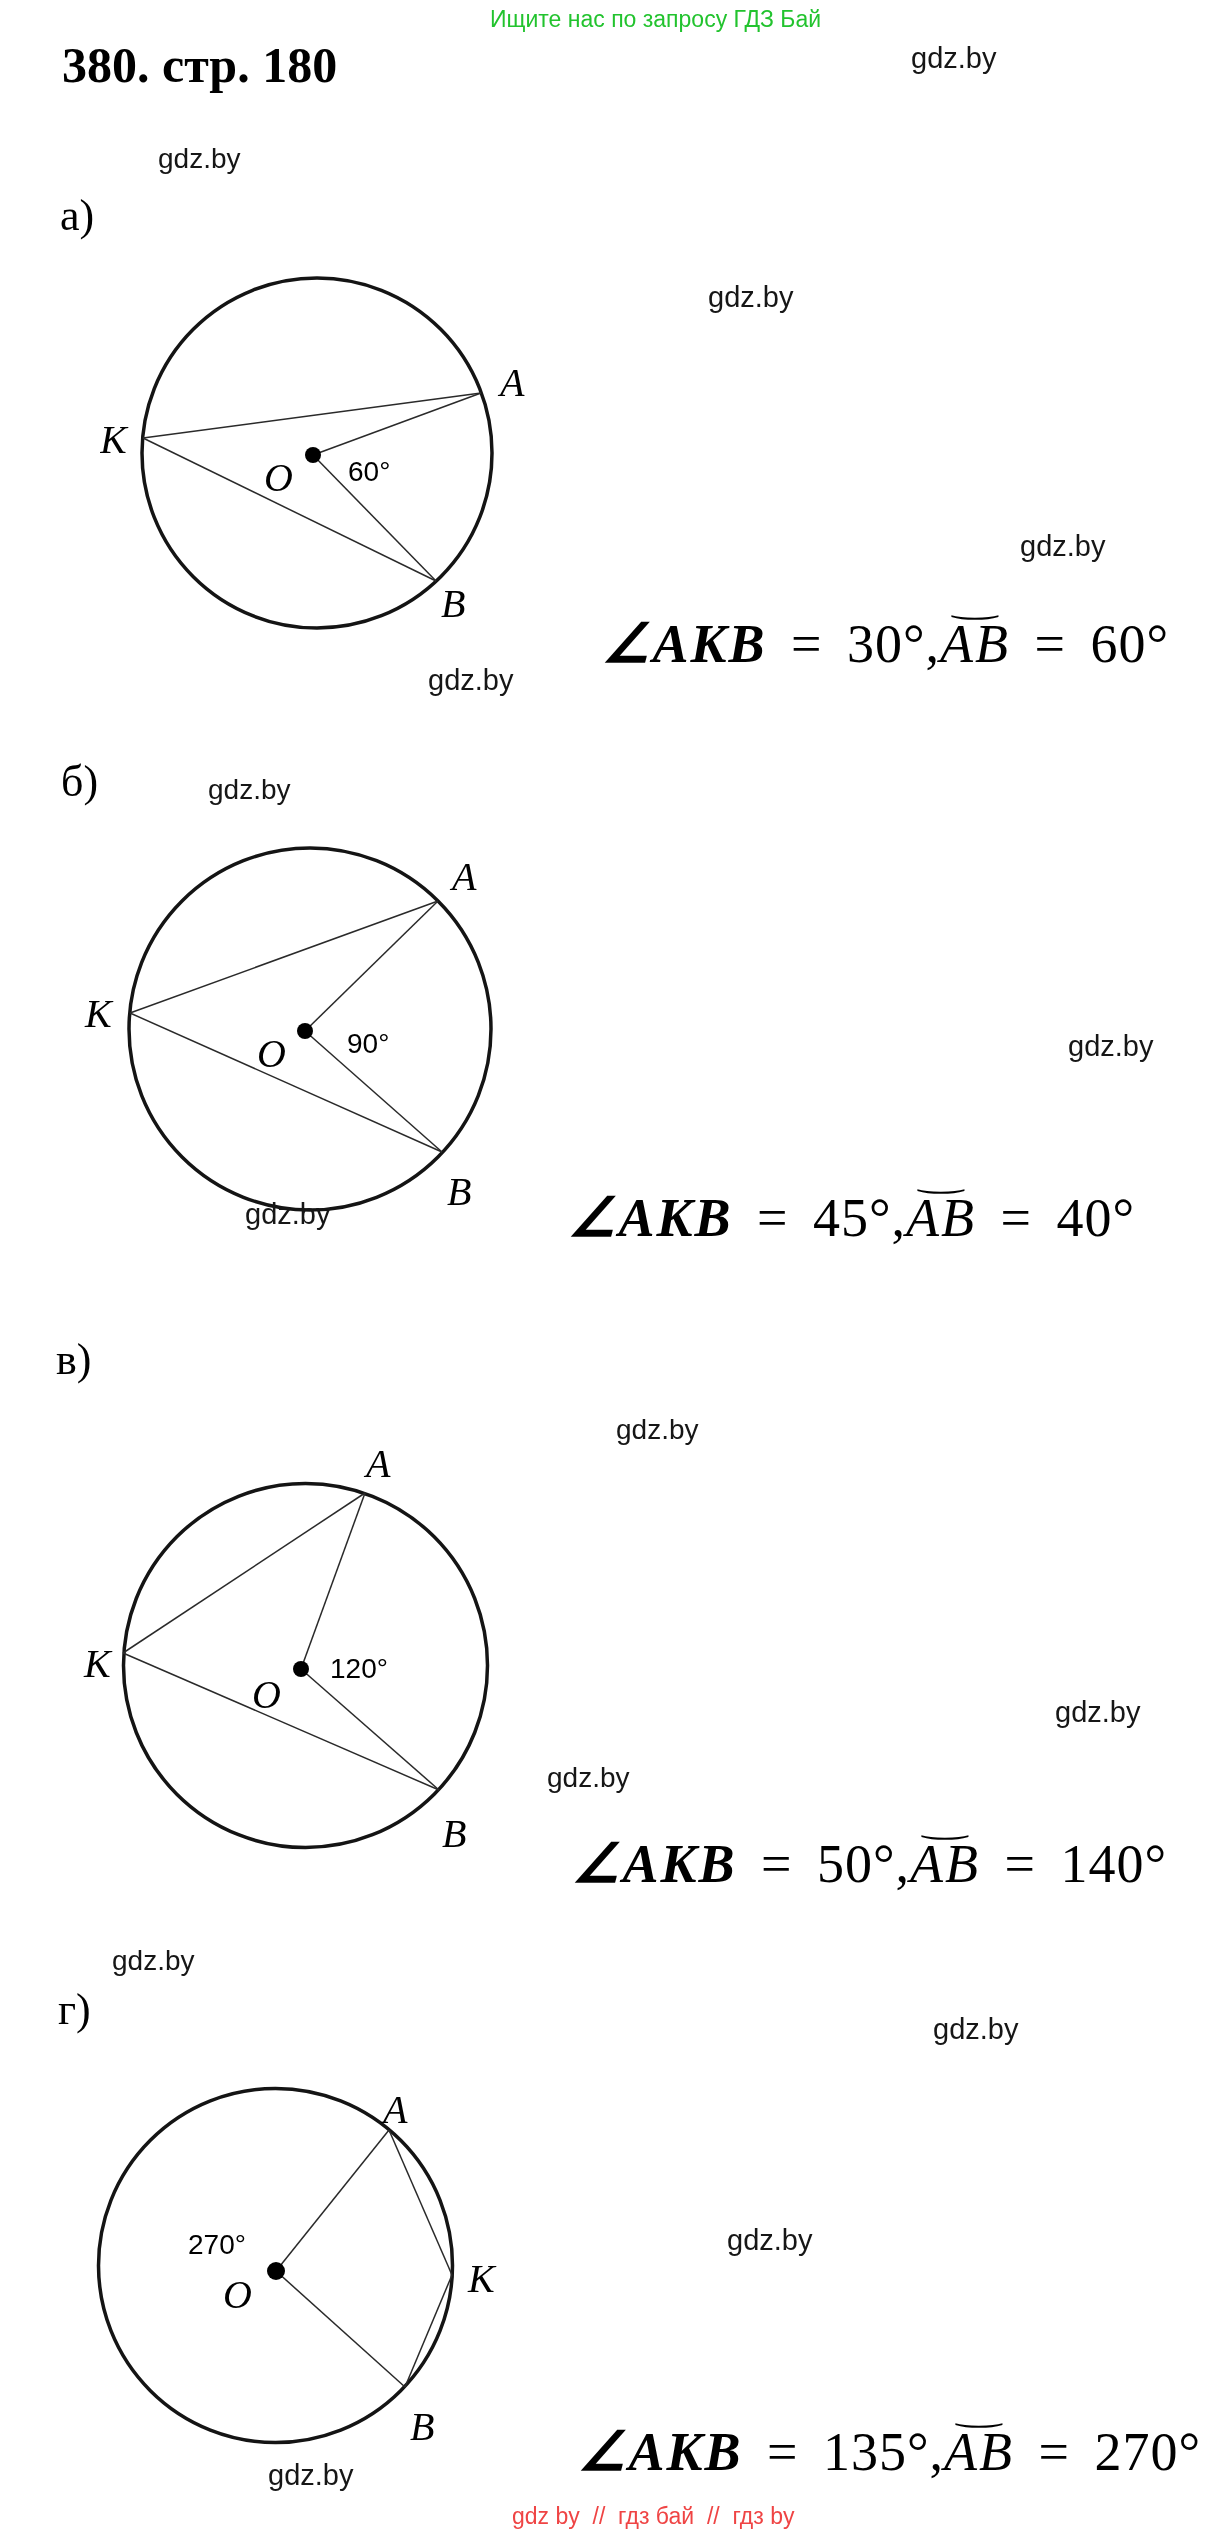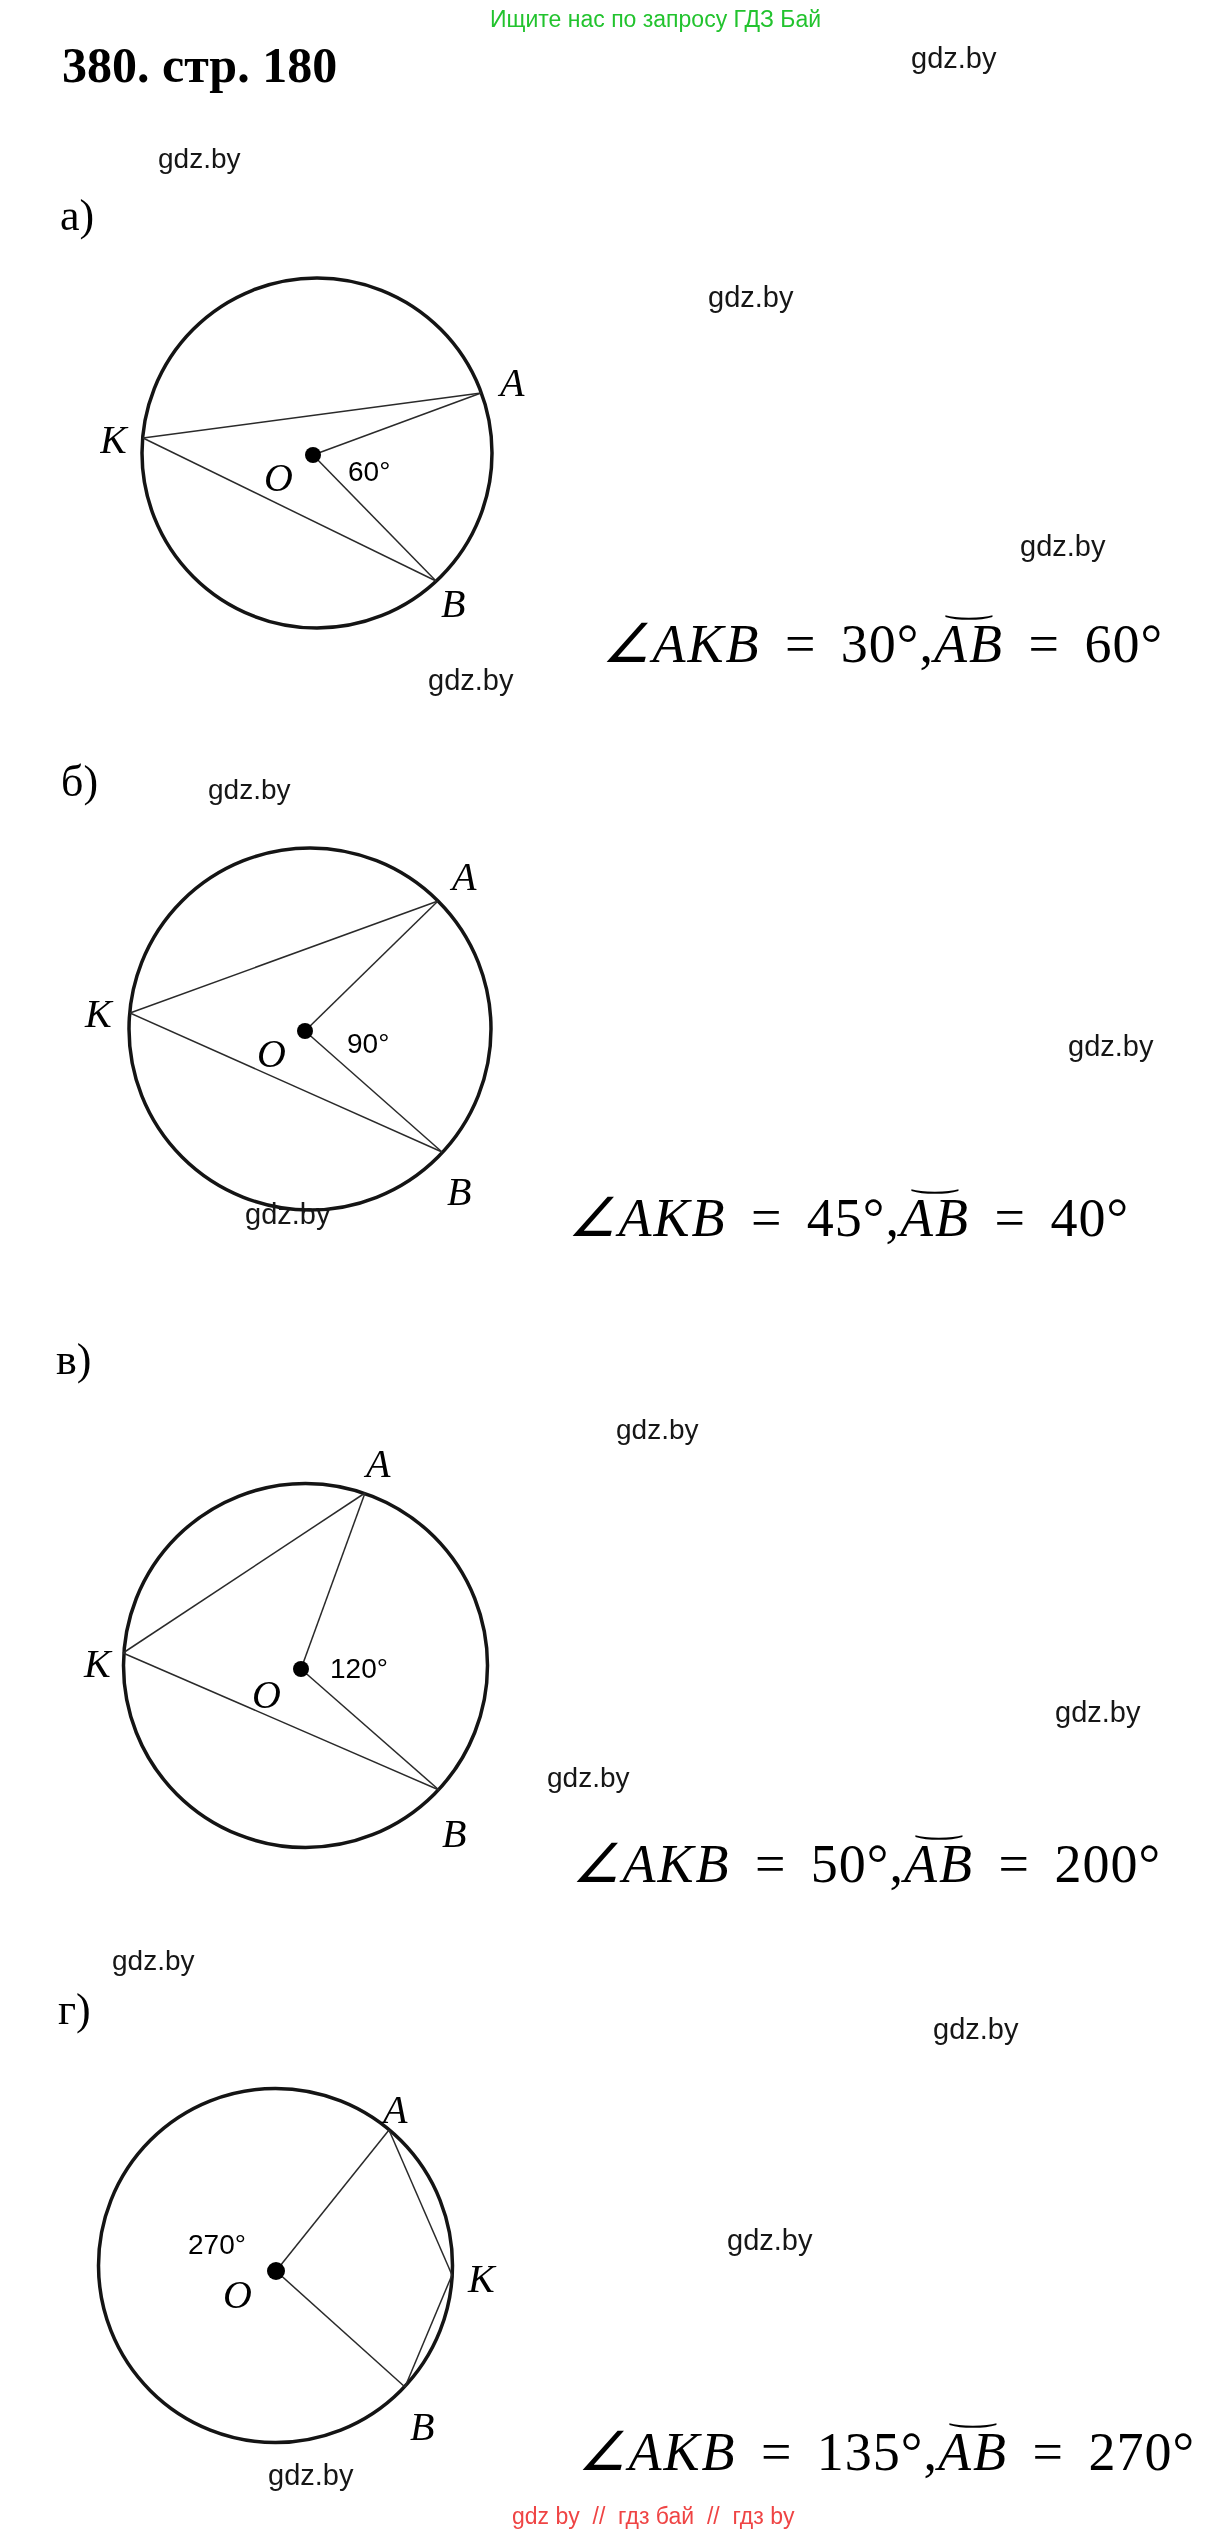--- a/index.html
+++ b/index.html
@@ -5,21 +5,21 @@
   html,body{margin:0;padding:0;background:#ffffff;}
   #page{position:relative;width:1206px;height:2533px;background:#ffffff;overflow:hidden;
         font-family:"Liberation Sans",sans-serif;color:#111;margin-left:40px;}
   .abs{position:absolute;white-space:nowrap;}
   .promo{font-size:23px;font-weight:400;}
   .title{font-family:"Liberation Serif",serif;font-weight:700;font-size:50px;color:#000;}
   .wm{font-size:29px;color:#161616;text-align:right;}
   .sec-label{font-family:"Liberation Serif",serif;font-size:44px;color:#000;}
   .formula{font-family:"Liberation Serif",serif;font-size:54px;color:#000;
            letter-spacing:1px;word-spacing:10px;}
-  .formula .it{font-style:italic;letter-spacing:2px;}
+  .formula .it{font-style:italic;letter-spacing:2px;font-weight:bold;}
   .arcwrap{position:relative;display:inline-block;font-style:italic;letter-spacing:2px;}
   .arcmark{position:absolute;left:50%;top:-0.46em;transform:translateX(-50%) scaleX(2.6) scaleY(0.8);
            font-style:normal;font-size:0.62em;line-height:1;letter-spacing:0;
            font-family:"DejaVu Sans",sans-serif;}
   .footer{font-size:23px;color:#ef4444;white-space:pre;}
   svg text{fill:#000;}
   .ptlbl{font-family:"Liberation Serif",serif;font-style:italic;font-size:40px;}
   .deg{font-family:"Liberation Sans",sans-serif;font-size:28px;}
   .outline{fill:none;stroke:#141414;stroke-width:3.5px;}
   .seg{stroke:#2a2a2a;stroke-width:1.5px;}
@@ -98,21 +98,21 @@
     <text class="ptlbl" x="286" y="42">A</text>
     <text class="ptlbl" x="362" y="412">B</text>
     <text class="ptlbl" x="172" y="273">O</text>
     <text class="deg" x="250" y="243">120°</text>
   </svg>
 
   <div class="abs wm" style="left:1015px;top:1696px;">gdz.by</div>
   <div class="abs wm" style="left:507px;top:1762px;font-size:28px;">gdz.by</div>
 
   <div class="abs formula" style="left:532px;top:1832px;">
-    <span class="it">∠AKB</span><span> = 50°,</span><span class="arcwrap"><span class="arcmark">⌣</span><span>AB</span></span><span> = 200°</span>
+    <span class="it">∠AKB</span><span> = 50°,</span><span class="arcwrap"><span class="arcmark">⌣</span><span>AB</span></span><span> = 140°</span>
   </div>
 
   <div class="abs wm" style="left:72px;top:1945px;font-size:28px;">gdz.by</div>
 
   <div class="abs sec-label" style="left:18px;top:1984px;">г)</div>
   <div class="abs wm" style="left:893px;top:2013px;">gdz.by</div>
 
   <svg class="abs" style="left:30px;top:2080px;" width="470" height="385">
     <circle class="outline" cx="205.5" cy="185.5" r="177"></circle>
     <line class="seg" x1="206" y1="191" x2="319" y2="50"></line>

